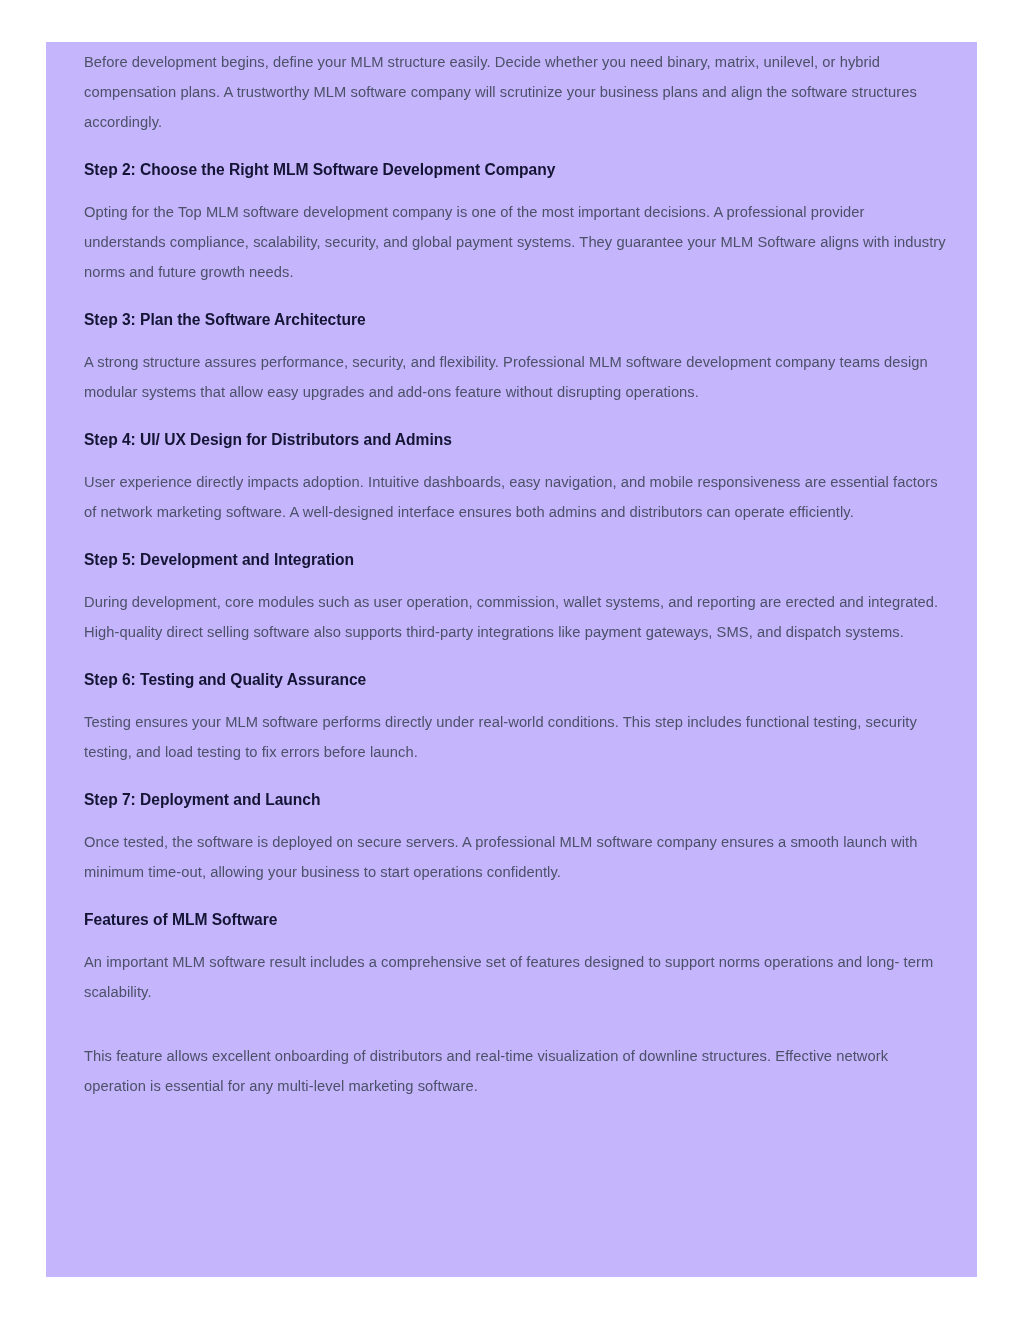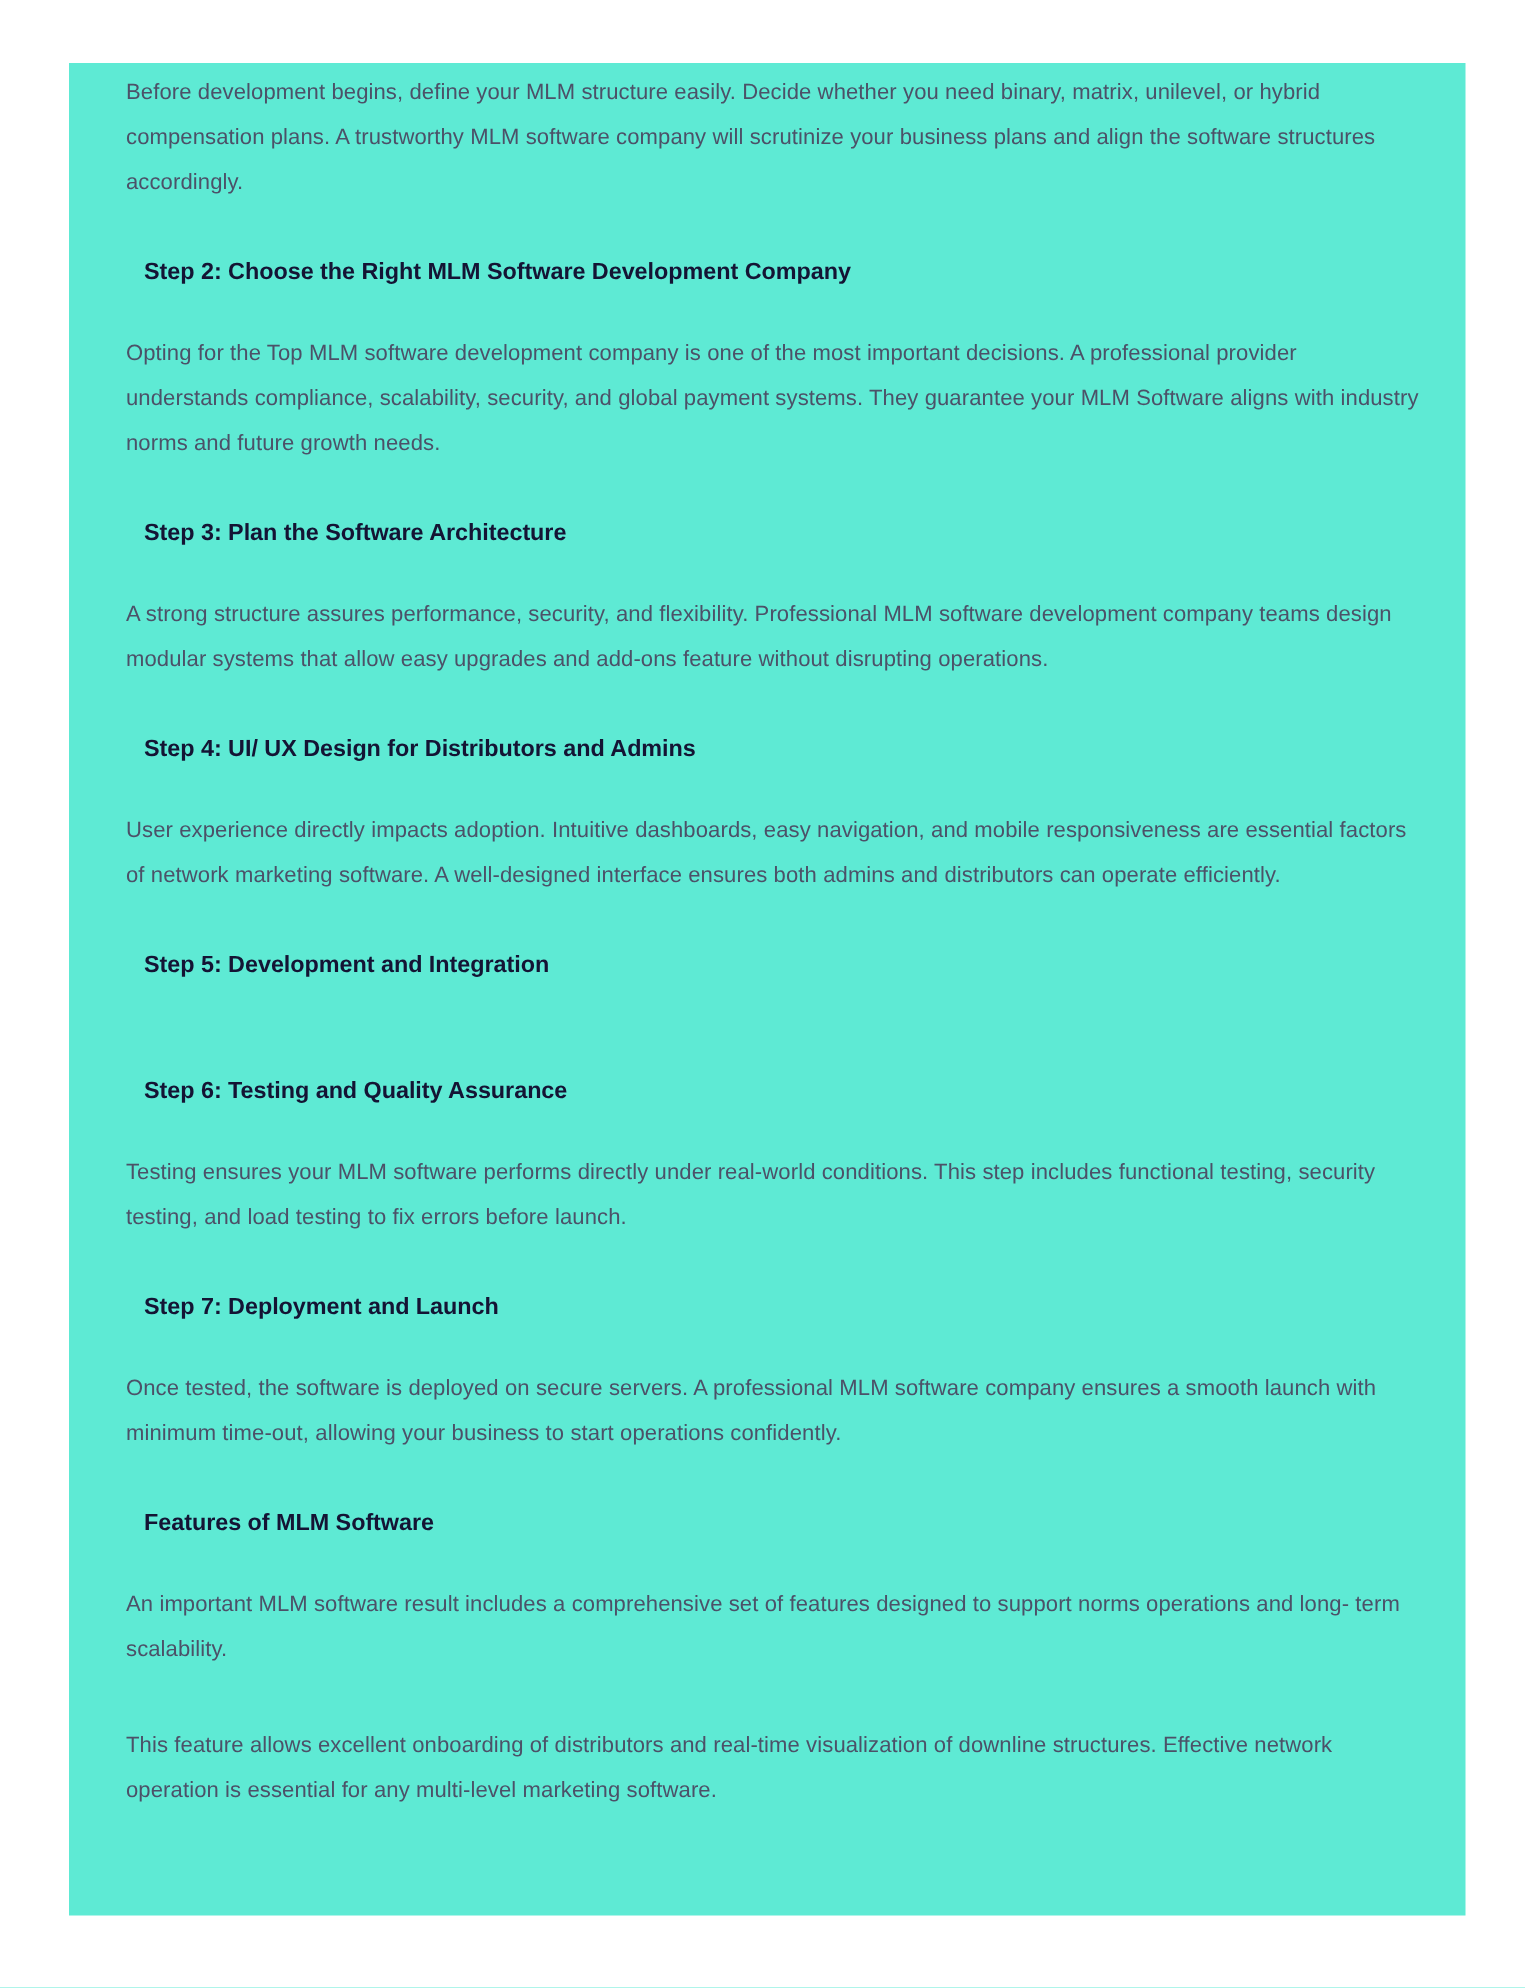--- a/index.html
+++ b/index.html
@@ -13,21 +13,21 @@
     font-family: "Liberation Sans", sans-serif;
     overflow: hidden;
   }
 
   #article-panel {
     position: absolute;
     left: 46px;
     top: 42px;
     width: 931px;
     height: 1235px;
-    background: #5eead4;
+    background: #c4b5fd;
     box-sizing: border-box;
     padding: 0;
   }
 
   #article-body {
     position: absolute;
     left: 38px;
     top: 5px;
     width: 862px;
   }
@@ -38,21 +38,21 @@
     font-size: 14.7px;
     line-height: 30px;
     color: #4c5168;
     font-family: "Liberation Sans", sans-serif;
     font-weight: 400;
     letter-spacing: 0.005em;
     text-align: left;
   }
 
   h3.heading {
-    margin: 12px;
+    margin: 0;
     padding: 0;
     font-size: 15.6px;
     line-height: 26px;
     color: #141434;
     font-family: "Liberation Sans", sans-serif;
     font-weight: 700;
     letter-spacing: -0.002em;
   }
 
   .spacer-after-para { height: 20px; }
@@ -72,20 +72,21 @@
       <h3 class="heading">Step 3: Plan the Software Architecture</h3>
       <div class="spacer-after-head"></div>
       <p class="para">A strong structure assures performance, security, and flexibility. Professional MLM software development company teams design modular systems that allow easy upgrades and add-ons feature without disrupting operations.</p>
       <div class="spacer-after-para"></div>
       <h3 class="heading">Step 4: UI/ UX Design for Distributors and Admins</h3>
       <div class="spacer-after-head"></div>
       <p class="para">User experience directly impacts adoption. Intuitive dashboards, easy navigation, and mobile responsiveness are essential factors of network marketing software. A well-designed interface ensures both admins and distributors can operate efficiently.</p>
       <div class="spacer-after-para"></div>
       <h3 class="heading">Step 5: Development and Integration</h3>
       <div class="spacer-after-head"></div>
+      <p class="para">During development, core modules such as user operation, commission, wallet systems, and reporting are erected and integrated. High-quality direct selling software also supports third-party integrations like payment gateways, SMS, and dispatch systems.</p>
       <div class="spacer-after-para"></div>
       <h3 class="heading">Step 6: Testing and Quality Assurance</h3>
       <div class="spacer-after-head"></div>
       <p class="para">Testing ensures your MLM software performs directly under real-world conditions. This step includes functional testing, security testing, and load testing to fix errors before launch.</p>
       <div class="spacer-after-para"></div>
       <h3 class="heading">Step 7: Deployment and Launch</h3>
       <div class="spacer-after-head"></div>
       <p class="para">Once tested, the software is deployed on secure servers. A professional MLM software company ensures a smooth launch with minimum time-out, allowing your business to start operations confidently.</p>
       <div class="spacer-after-para"></div>
       <h3 class="heading">Features of MLM Software</h3>

